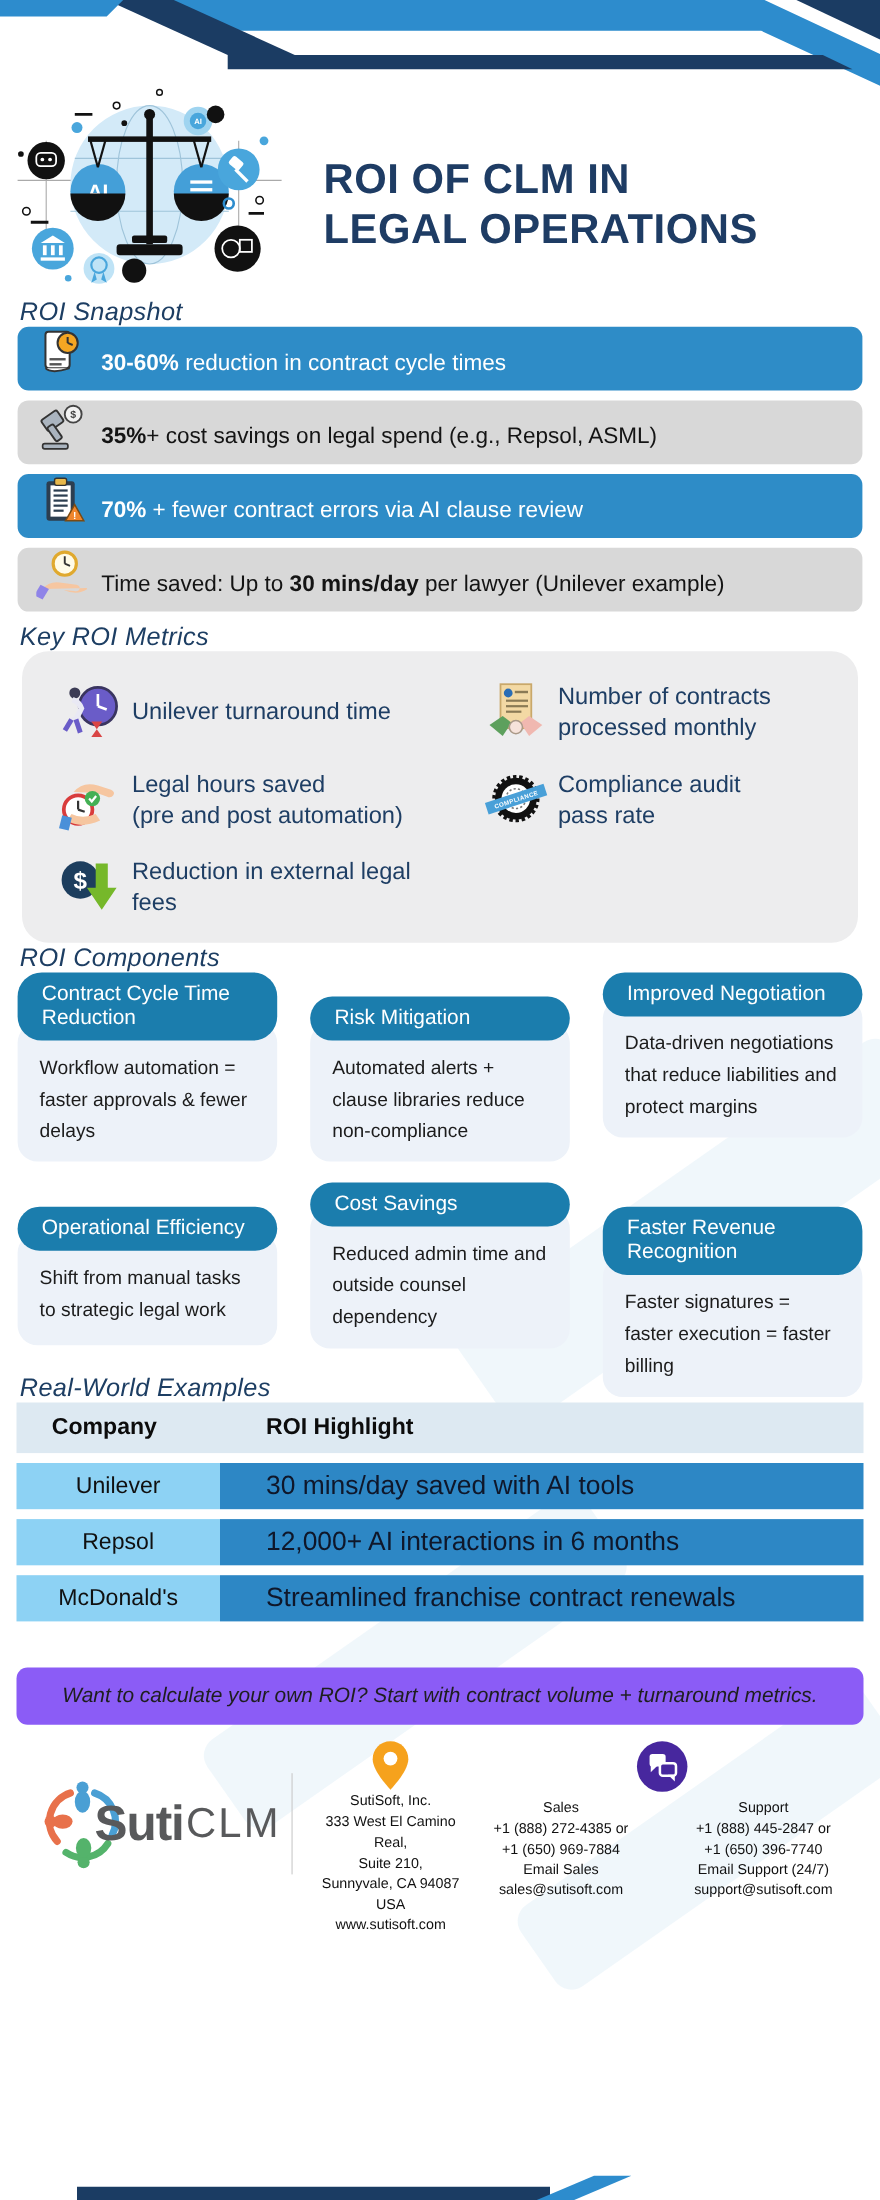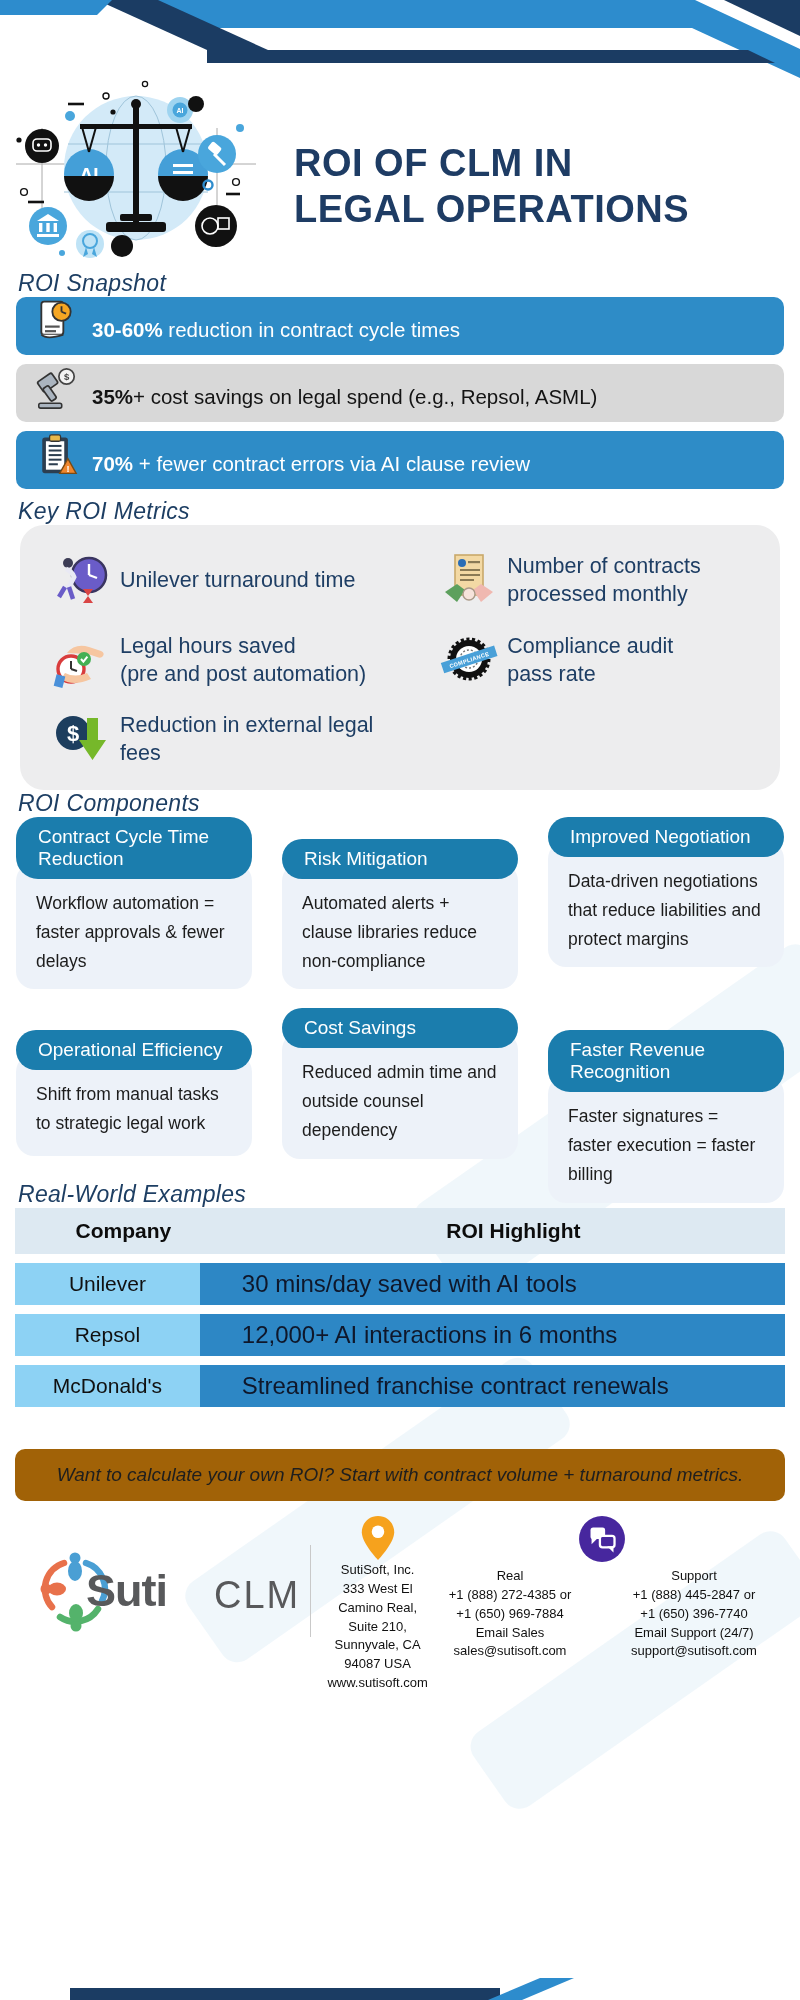--- a/index.html
+++ b/index.html
@@ -43,34 +43,34 @@
 
   
   .cards-grid{display:grid;grid-template-columns:1fr 1fr 1fr;column-gap:30px;row-gap:19px;margin:0 16px;}
   .card{position:relative;}
   .card.offset{transform:translateY(22px);}
   .card-head{position:relative;z-index:2;background:#1b7dad;color:#fff;font-size:19px;padding:9px 22px;border-radius:22px;}
   .card-body{position:relative;z-index:1;background:#edf2f9;border-radius:18px;margin-top:-16px;padding:26px 20px 14px 20px;font-size:17.5px;color:#1c1c1c;line-height:1.65;min-height:62px;}
 
   
   .rw-table{margin:0 15px;}
-  .rw-head{display:flex;background:#dde9f2;height:46px;align-items:center;font-weight:bold;color:#0c0c0c;font-size:21px;text-align:center;}
+  .rw-head{display:flex;background:#dde9f2;height:46px;align-items:center;font-weight:bold;color:#0c0c0c;font-size:21px;}
   .rw-head .c1{flex:0 0 24%;padding-left:32px;box-sizing:border-box;}
   .rw-head .c2{flex:1;padding-left:42px;}
   .rw-row{display:flex;margin-top:9px;height:42px;}
   .rw-cell-l{flex:0 0 24%;background:#8dd2f4;color:#101010;display:flex;align-items:center;justify-content:center;font-size:21px;}
   .rw-cell-r{flex:1;background:#2d87c5;color:#0f172a;display:flex;align-items:center;padding-left:42px;font-size:24px;}
 
   
-  .note-bar{margin:42px 15px 0 15px;background:#a16207;border-radius:10px;padding:15px 10px;text-align:center;font-style:italic;font-size:19px;color:#1e1e1e;}
+  .note-bar{margin:42px 15px 0 15px;background:#8b5cf6;border-radius:10px;padding:15px 10px;text-align:center;font-style:italic;font-size:19px;color:#1e1e1e;}
 
   
   .footer{display:flex;align-items:flex-start;margin:14px 26px 0 40px;}
   .logo-block{display:flex;align-items:center;margin-top:34px;}
-  .logo-text{margin-left:-26px;color:#58595b;display:flex;align-items:flex-end;gap:45px;}
+  .logo-text{margin-left:-26px;color:#58595b;display:flex;align-items:center;}
   .logo-suti{font-size:45px;font-weight:bold;letter-spacing:-1px;}
   .logo-clm{font-size:38px;font-weight:500;letter-spacing:2px;margin-left:2px;}
   .f-divider{border-left:1px solid #c9c9c9;height:92px;margin:30px 14px 0 10px;}
   .f-col{display:flex;flex-direction:column;align-items:center;font-size:13px;line-height:1.45;color:#111;text-align:center;}
   .f-address{width:198px;}
   .f-contact{flex:1;display:flex;flex-direction:column;align-items:center;}
   .f-contact-cols{display:flex;gap:24px;margin-top:4px;}
   .f-sub{width:160px;font-size:13px;line-height:1.45;text-align:center;color:#111;}
   .fb{font-weight:normal;}
   .f-link{cursor:pointer;}
@@ -205,20 +205,32 @@
             <rect x="16" y="23" width="14" height="2.2" fill="#2c3e50"></rect>
             <rect x="16" y="28" width="14" height="2.2" fill="#2c3e50"></rect>
             <rect x="16" y="33" width="10" height="2.2" fill="#2c3e50"></rect>
             <polygon points="37,28 46,44 28,44" fill="#f0862c" stroke="#7a4a12" stroke-width="1.5"></polygon>
             <text x="37" y="42" font-size="10" font-weight="bold" fill="#fff" text-anchor="middle">!</text>
           </svg>
       </span>
       <p class="snap-text"><span></span><b>70%</b><span> + fewer contract errors via AI clause review</span></p>
     </div>
 
+    <div class="snap-bar gray">
+      <span class="snap-icon">
+        <svg width="46" height="48" viewBox="0 0 48 48">
+            <circle cx="27" cy="14" r="11" fill="#fffbe8" stroke="#e0a92e" stroke-width="3"></circle>
+            <line x1="27" y1="14" x2="27" y2="7" stroke="#333" stroke-width="1.8"></line>
+            <line x1="27" y1="14" x2="32" y2="16" stroke="#333" stroke-width="1.8"></line>
+            <path d="M6,38 q6,-8 18,-6 l14,2 q4,1 3,4 q-1,3 -5,2 l-10,-1 q14,6 24,-2" fill="#f6c6a0"></path>
+            <path d="M4,34 l8,4 -6,10 -8,-4 z" fill="#8f84e8"></path>
+          </svg>
+      </span>
+      <p class="snap-text"><span>Time saved: Up to </span><b>30 mins/day</b><span> per lawyer (Unilever example)</span></p>
+    </div>
 
     <h2 class="sec h-metrics">Key ROI Metrics</h2>
     <div class="metrics-box">
 
       <div class="metric">
         <span class="mi">
           <svg width="58" height="58" viewBox="0 0 58 58">
               <circle cx="36" cy="24" r="17" fill="#6a5cc8" stroke="#3a3560" stroke-width="2.5"></circle>
               <line x1="36" y1="24" x2="36" y2="13" stroke="#fff" stroke-width="2.4"></line>
               <line x1="36" y1="24" x2="44" y2="27" stroke="#fff" stroke-width="2.4"></line>
@@ -383,21 +395,21 @@
       <div class="f-contact">
         <svg width="48" height="48" viewBox="0 0 46 46">
             <circle cx="23" cy="23" r="22" fill="#47279e"></circle>
             <rect x="12" y="12" width="14" height="11" rx="2.5" fill="#fff"></rect>
             <polygon points="13,22 13,28 19,22" fill="#fff"></polygon>
             <rect x="21" y="20" width="14" height="11" rx="2.5" fill="#47279e" stroke="#fff" stroke-width="2.2"></rect>
             <polygon points="34,30 34,36 28,30" fill="#fff"></polygon>
           </svg>
         <div class="f-contact-cols">
           <div class="f-sub">
-            <span class="fb">Real</span><br>
+            <span class="fb">Sales</span><br>
             <span>+1 (888) 272-4385 or</span><br>
             <span>+1 (650) 969-7884</span><br>
             <span class="fb">Email Sales</span><br>
             <span class="f-link">sales@sutisoft.com</span>
           </div>
           <div class="f-sub">
             <span class="fb">Support</span><br>
             <span>+1 (888) 445-2847 or</span><br>
             <span>+1 (650) 396-7740</span><br>
             <span class="fb">Email Support (24/7)</span><br>

